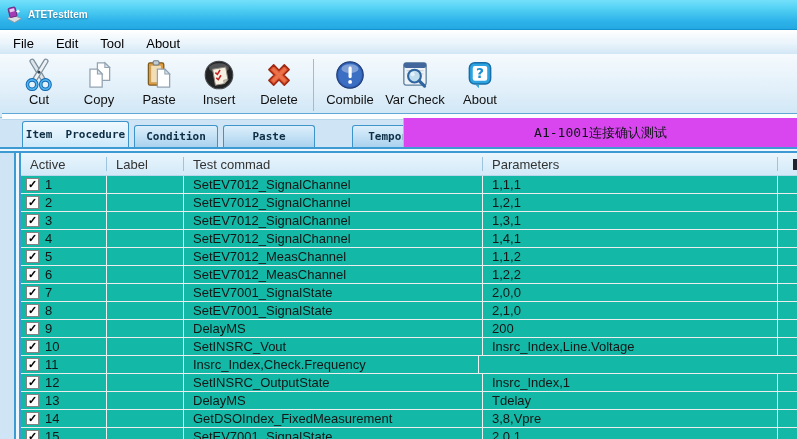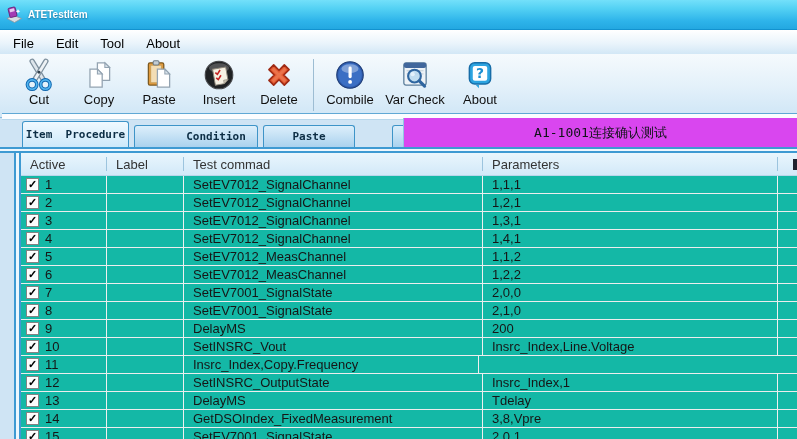--- a/index.html
+++ b/index.html
@@ -26,21 +26,21 @@
   
   .dockstrip{position:absolute;top:113px;left:2px;right:0;height:5px;background:#fbfdff;
     border-top:1px solid #5fa8d5;border-bottom:1px solid #b7d8ec;}
 
   
   .tabrow{position:absolute;top:121px;left:22px;height:26px;display:flex;gap:5px;align-items:flex-end;}
   .tab{height:21px;display:flex;align-items:center;justify-content:center;flex:none;
     background:linear-gradient(#ddeffb,#aad2ee);border:1px solid #3e94c8;border-bottom:none;border-radius:3px 3px 0 0;
     font-family:"DejaVu Sans Mono",monospace;font-size:11px;font-weight:700;color:#0d2e45;white-space:pre;cursor:default;}
   .tab.selected{height:25px;background:linear-gradient(#f0f9ff,#cde9fa);}
-  .tab-0{width:105px;}.tab-1{width:82px;padding-left:40px;}.tab-2{width:90px;}.tab-3{width:90px;margin-left:32px;}
+  .tab-0{width:105px;}.tab-1{width:82px;}.tab-2{width:90px;}.tab-3{width:90px;margin-left:32px;}
   .banner{position:absolute;top:118px;left:403px;right:0;height:29px;background:#d946ef;border-left:1px solid #93c5e4;
     display:flex;align-items:center;justify-content:center;
     font-family:"DejaVu Sans Mono",monospace;font-size:13px;color:#101418;}
 
   
   .hdivider{position:absolute;top:147px;left:0;right:0;height:2px;background:#eef7fd;
     border-top:2px solid #3e9ad2;border-bottom:2px solid #3e9ad2;}
   .vdivider{position:absolute;top:153px;bottom:0;left:14px;width:3px;background:#eef7fd;
     border-left:2px solid #3e9ad2;border-right:2px solid #3e9ad2;}
 
@@ -340,21 +340,21 @@
     <div class="gr-cell col-params">Insrc_Index,Line.Voltage</div>
     <div class="gr-cell gr-extra"></div>
   </div>
 
   <div class="grid-row">
     <div class="gr-cell gr-active col-active">
       <span class="cb">✓</span>
       <span>11</span>
     </div>
     <div class="gr-cell col-label"></div>
-    <div class="gr-cell col-params">Insrc_Index,Copy.Frequency</div>
+    <div class="gr-cell col-params">Insrc_Index,Check.Frequency</div>
     <div class="gr-cell gr-extra"></div>
   </div>
 
   <div class="grid-row">
     <div class="gr-cell gr-active col-active">
       <span class="cb">✓</span>
       <span>12</span>
     </div>
     <div class="gr-cell col-label"></div>
     <div class="gr-cell col-cmd">SetINSRC_OutputState</div>

